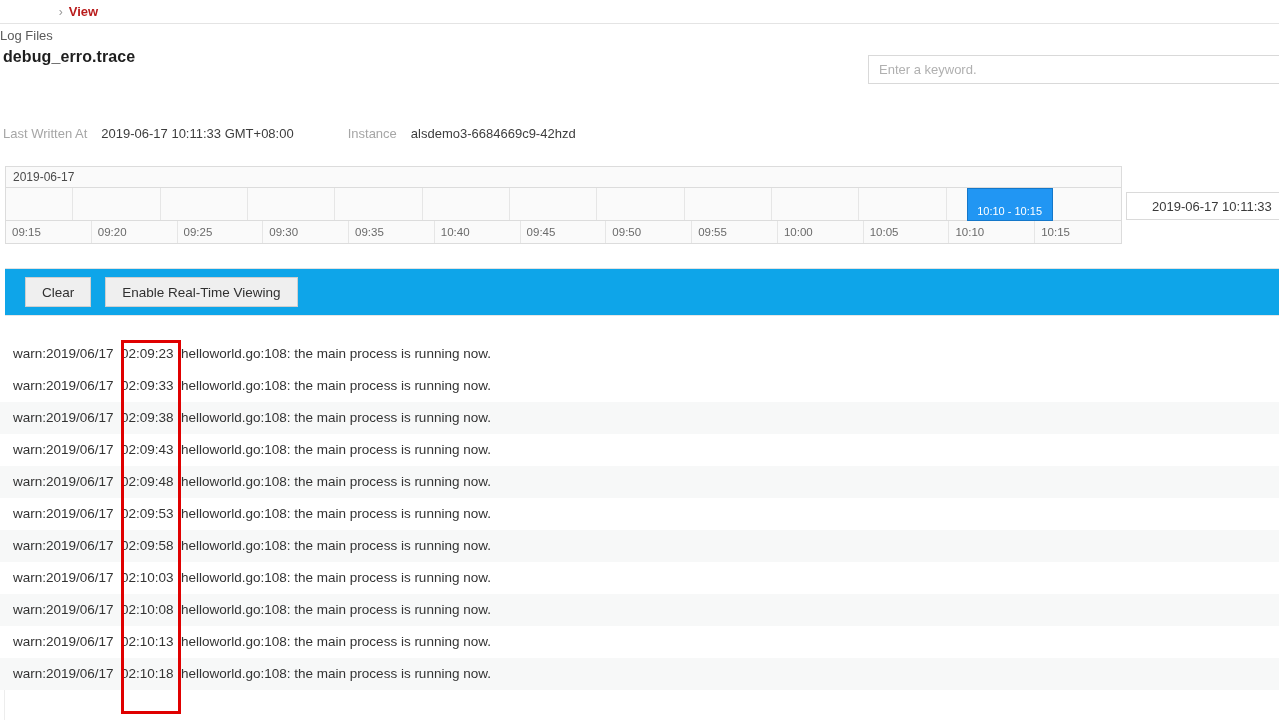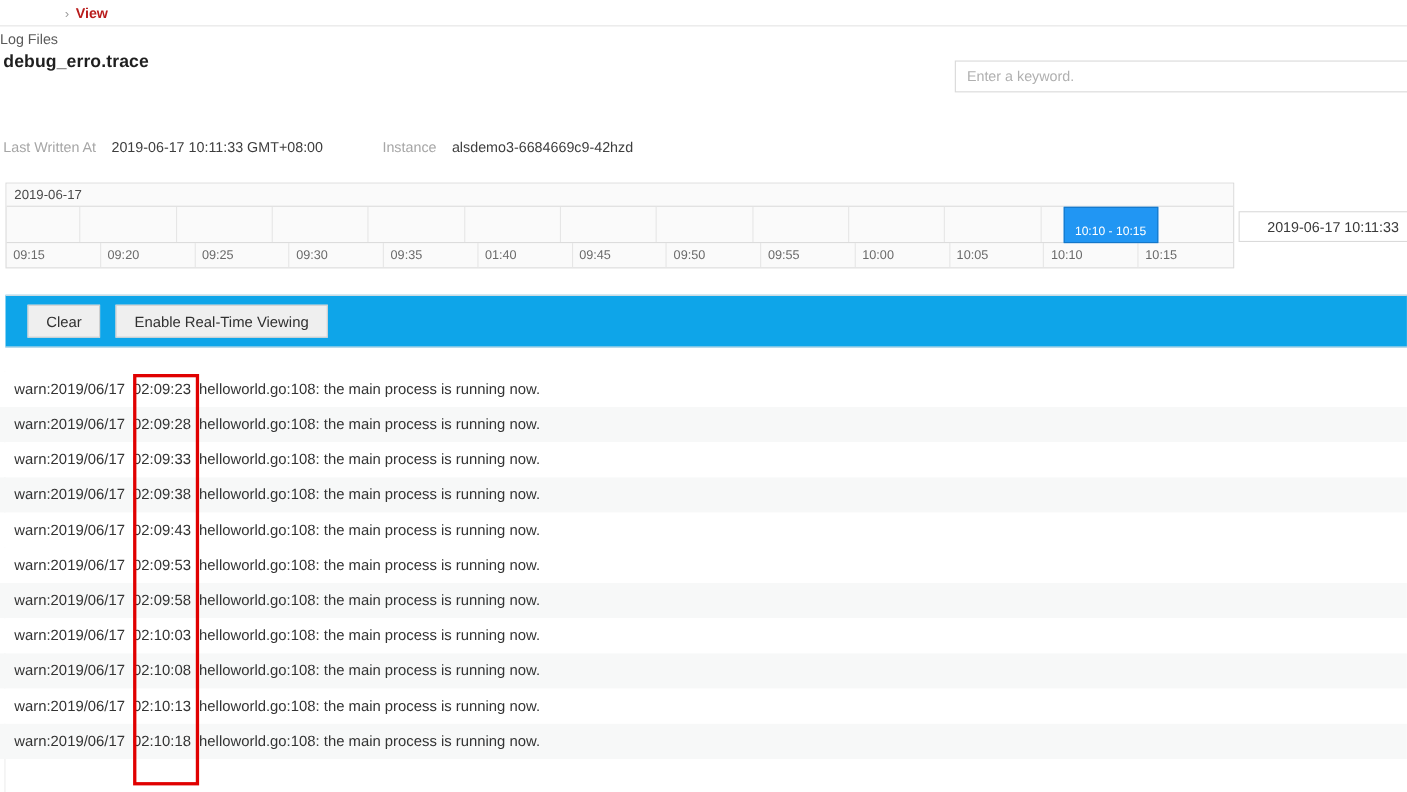--- a/index.html
+++ b/index.html
@@ -223,45 +223,45 @@
           <div class="tl-block" style="background: rgb(33, 150, 243);">10:10 - 10:15</div>
         </div>
         <div class="tl-cell"></div>
       </div>
     <div class="tl-axis" id="tl-axis">
         <div class="tl-tick">09:15</div>
         <div class="tl-tick">09:20</div>
         <div class="tl-tick">09:25</div>
         <div class="tl-tick">09:30</div>
         <div class="tl-tick">09:35</div>
-        <div class="tl-tick">01:40</div>
+        <div class="tl-tick">10:40</div>
         <div class="tl-tick">09:45</div>
         <div class="tl-tick">09:50</div>
         <div class="tl-tick">09:55</div>
         <div class="tl-tick">10:00</div>
         <div class="tl-tick">10:05</div>
         <div class="tl-tick">10:10</div>
         <div class="tl-tick">10:15</div>
       </div>
   </div>
 
   <div class="tl-tooltip">2019-06-17 10:11:33</div>
 
   <div class="toolbar">
     <button class="btn">Clear</button>
     <button class="btn">Enable Real-Time Viewing</button>
   </div>
 
   <div class="left-rail"></div>
   <div class="log-list" id="log-list">
       <div class="log-row odd"><span class="log-seg seg-prefix">warn:2019/06/17</span><span class="log-seg seg-time">02:09:23</span><span class="log-seg">helloworld.go:108: the main process is running now.</span></div>
-      <div class="log-row even"><span class="log-seg seg-prefix">warn:2019/06/17</span><span class="log-seg seg-time">02:09:28</span><span class="log-seg">helloworld.go:108: the main process is running now.</span></div>
       <div class="log-row odd"><span class="log-seg seg-prefix">warn:2019/06/17</span><span class="log-seg seg-time">02:09:33</span><span class="log-seg">helloworld.go:108: the main process is running now.</span></div>
       <div class="log-row even"><span class="log-seg seg-prefix">warn:2019/06/17</span><span class="log-seg seg-time">02:09:38</span><span class="log-seg">helloworld.go:108: the main process is running now.</span></div>
       <div class="log-row odd"><span class="log-seg seg-prefix">warn:2019/06/17</span><span class="log-seg seg-time">02:09:43</span><span class="log-seg">helloworld.go:108: the main process is running now.</span></div>
+      <div class="log-row even"><span class="log-seg seg-prefix">warn:2019/06/17</span><span class="log-seg seg-time">02:09:48</span><span class="log-seg">helloworld.go:108: the main process is running now.</span></div>
       <div class="log-row odd"><span class="log-seg seg-prefix">warn:2019/06/17</span><span class="log-seg seg-time">02:09:53</span><span class="log-seg">helloworld.go:108: the main process is running now.</span></div>
       <div class="log-row even"><span class="log-seg seg-prefix">warn:2019/06/17</span><span class="log-seg seg-time">02:09:58</span><span class="log-seg">helloworld.go:108: the main process is running now.</span></div>
       <div class="log-row odd"><span class="log-seg seg-prefix">warn:2019/06/17</span><span class="log-seg seg-time">02:10:03</span><span class="log-seg">helloworld.go:108: the main process is running now.</span></div>
       <div class="log-row even"><span class="log-seg seg-prefix">warn:2019/06/17</span><span class="log-seg seg-time">02:10:08</span><span class="log-seg">helloworld.go:108: the main process is running now.</span></div>
       <div class="log-row odd"><span class="log-seg seg-prefix">warn:2019/06/17</span><span class="log-seg seg-time">02:10:13</span><span class="log-seg">helloworld.go:108: the main process is running now.</span></div>
       <div class="log-row even"><span class="log-seg seg-prefix">warn:2019/06/17</span><span class="log-seg seg-time">02:10:18</span><span class="log-seg">helloworld.go:108: the main process is running now.</span></div>
     </div>
 
   <div class="red-box"></div>
 

